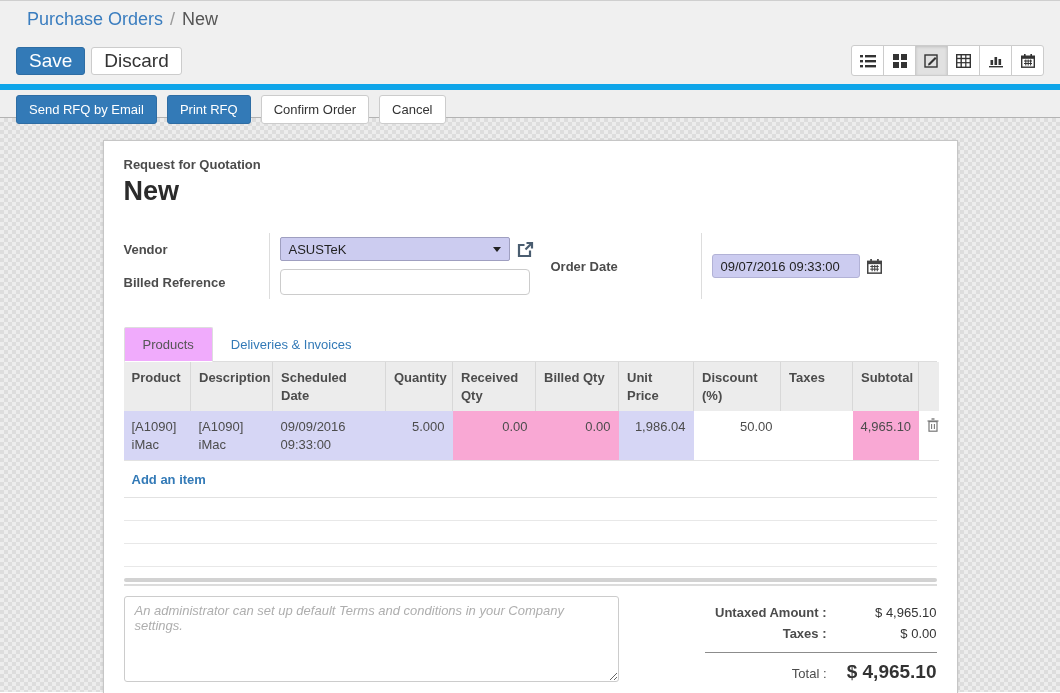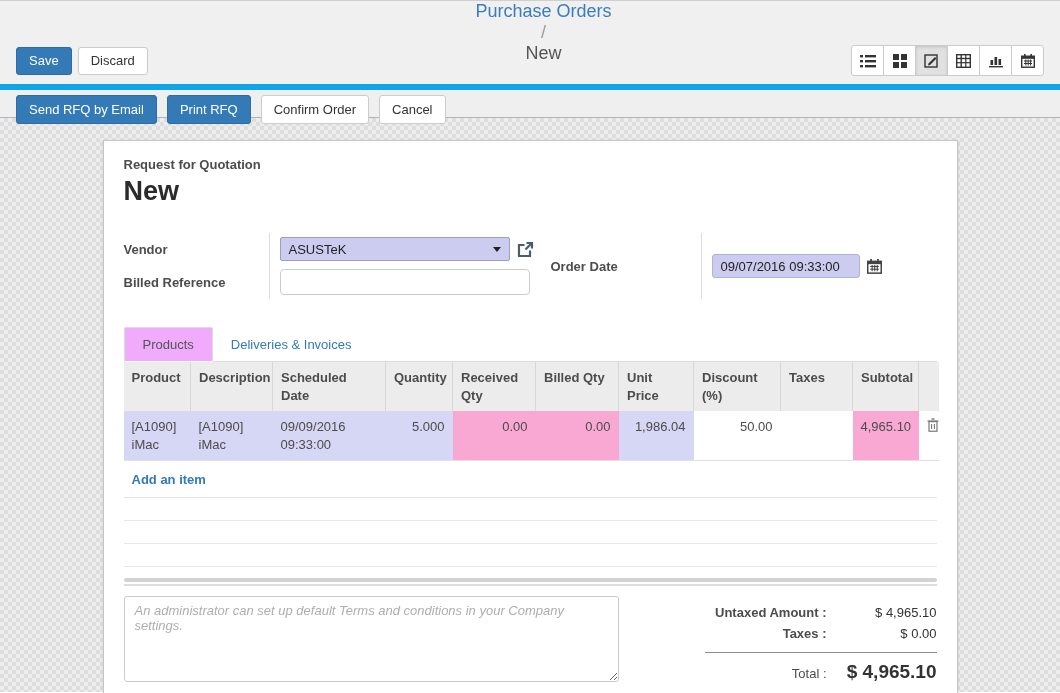--- a/index.html
+++ b/index.html
@@ -1,27 +1,27 @@
 <!DOCTYPE html>
 <html><head>
 <meta charset="utf-8">
 <style>
   * { box-sizing: border-box; margin: 0; padding: 0; }
   html,body { width:1060px; height:693px; overflow:hidden;
     font-family:"Liberation Sans","DejaVu Sans",sans-serif; color:#4c4c4c; }
 
   
   .breadcrumb-bar { height:37px; background:#f0f0f0; border-top:1px solid #cfcfcf;
-    display:flex; align-items:center; padding-left:27px; font-size:18px;flex-direction:column; }
+    display:flex; align-items:center; padding-left:27px; font-size:18px; }
   .crumb-link { color:#3a7dbf; cursor:pointer; }
   .crumb-sep { color:#9b9b9b; margin:0 7px; }
   .crumb-current { color:#555; }
 
   .toolbar { height:47px; background:#f0f0f0; display:flex; align-items:center; padding:0 16px; }
-  .btn { font-size:13px; height:28px; padding:0 12px; border-radius:3px;
+  .btn { font-size:19px; height:28px; padding:0 12px; border-radius:3px;
     border:1px solid #ccc; background:#fff; color:#333; cursor:pointer;
     font-family:inherit; }
   .btn-primary { background:#337ab7; border-color:#2e6da4; color:#fff; }
   .btn + .btn { margin-left:6px; }
 
   .view-switcher { margin-left:auto; display:flex; }
   .vs-btn { width:33px; height:31px; border:1px solid #ccc; background:#fff;
     display:flex; align-items:center; justify-content:center; margin-left:-1px; cursor:pointer; padding:0; }
   .vs-btn:first-child { border-radius:3px 0 0 3px; margin-left:0; }
   .vs-btn:last-child { border-radius:0 3px 3px 0; }

